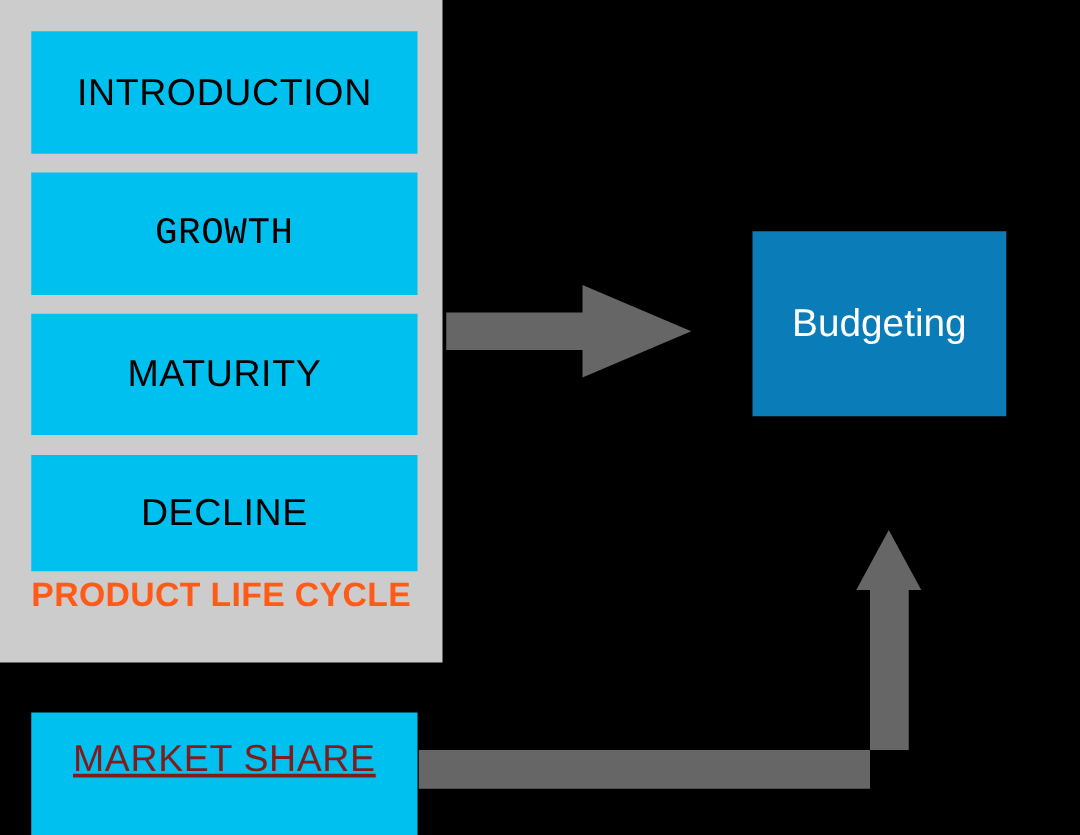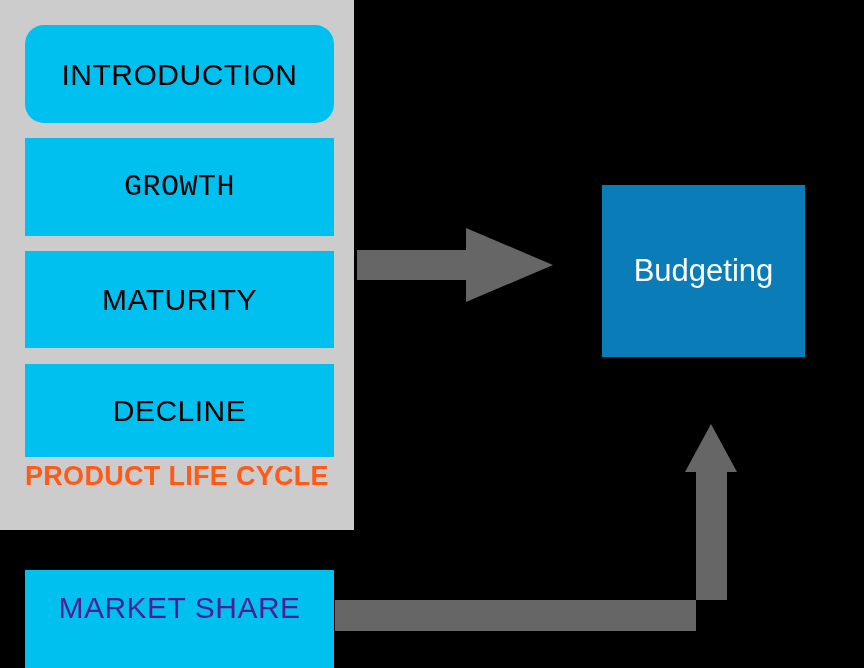--- a/index.html
+++ b/index.html
@@ -36,21 +36,21 @@
   }
   .stage-label {
     color: #000000;
     font-size: 30px;
     font-weight: 400;
     letter-spacing: 0.5px;
     line-height: 1.1;
     text-align: center;
     white-space: nowrap;
   }
-  #stage-0 { top: 25px;  height: 98px; border-radius: 19px; }
+  #stage-0 { top: 25px;  height: 98px; }
   #stage-1 { top: 138px; height: 98px; font-family: Liberation Mono, monospace; }
   #stage-2 { top: 251px; height: 97px; }
   #stage-3 { top: 364px; height: 93px; }
 
   .plc-caption {
     position: absolute;
     left: 25px;
     top: 461px;
     width: 309px;
     text-align: left;
@@ -72,33 +72,34 @@
   }
   .market-label {
     position: absolute;
     left: 0;
     top: 0;
     width: 309px;
     height: 75px;
     display: flex;
     align-items: center;
     justify-content: center;
-    color: #4c1d95;
+    color: #7f1d1d;
     font-size: 30px;
     letter-spacing: 0.5px;
     white-space: nowrap;
+    text-decoration: underline;
   }
 
   
   .budget-box {
     position: absolute;
     left: 602px;
     top: 185px;
     width: 203px;
-    height: 172px;
+    height: 148px;
     background: #0a7cb8;
     display: flex;
     align-items: center;
     justify-content: center;
   }
   .budget-label {
     color: #ffffff;
     font-size: 31px;
     font-weight: 400;
     white-space: nowrap;

